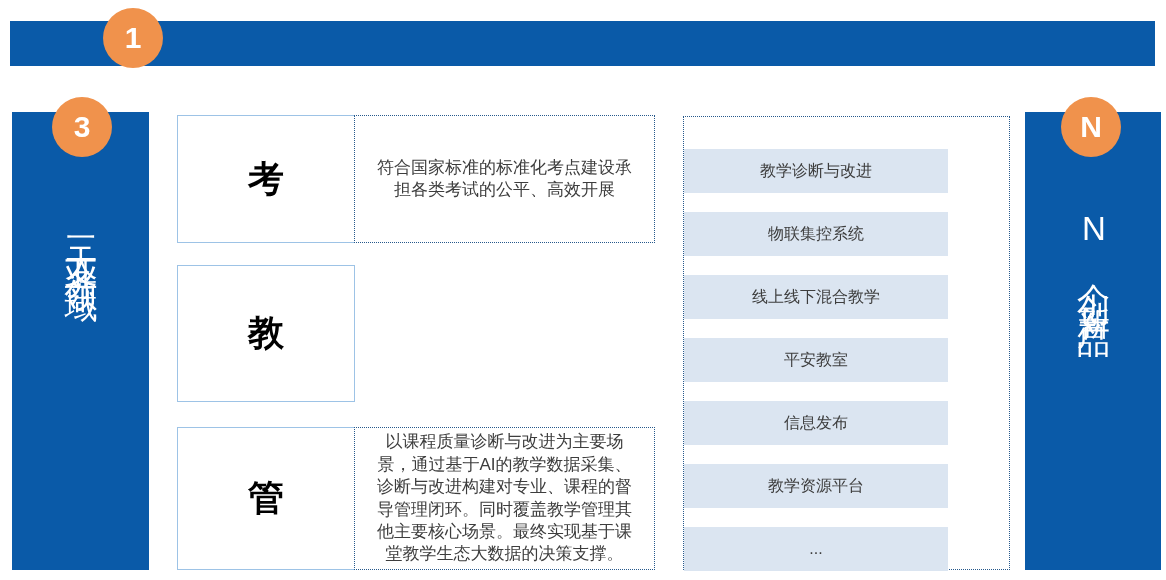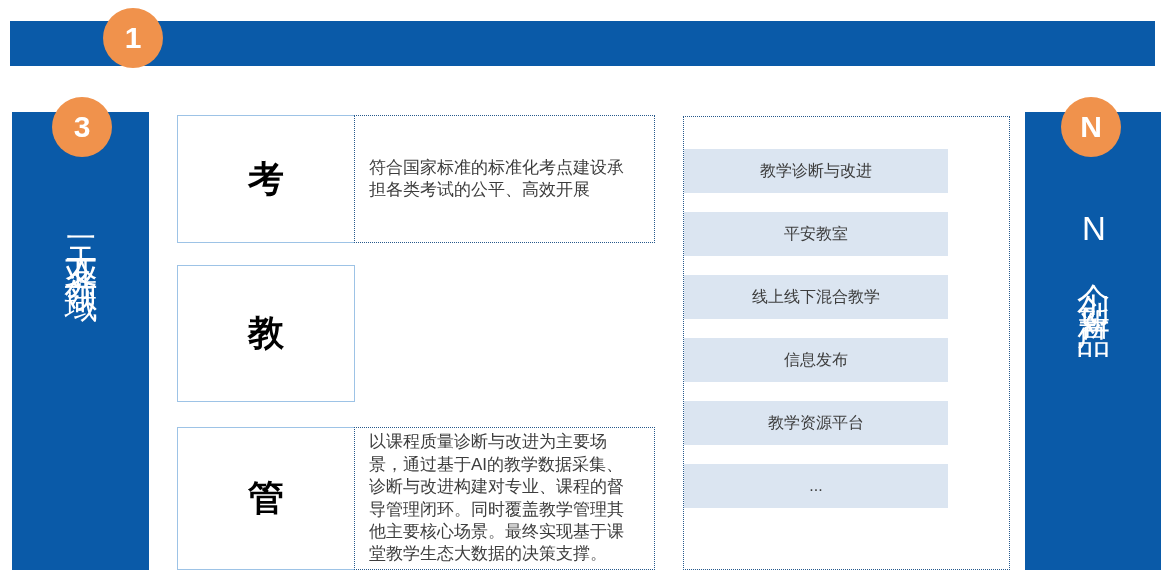--- a/index.html
+++ b/index.html
@@ -51,21 +51,21 @@
     width:178px;box-sizing:border-box;background:#ffffff;
     border:1px solid #9dc3e6;
     display:flex;align-items:center;justify-content:center;
     font-size:36px;font-weight:700;color:#000000;
   }
   .biz-desc{
     flex:1;box-sizing:border-box;margin-left:-1px;background:#ffffff;
     border:1px dotted #27598c;
     display:flex;align-items:center;
     padding:6px 14px;
-    font-size:17px;line-height:1.32;color:#3d3d3d;
+    font-size:17px;line-height:1.32;color:#3d3d3d;text-align:center;
   }
   
   .product-panel{
     position:absolute;left:683px;top:116px;width:327px;height:454px;
     box-sizing:border-box;border:1px dotted #27598c;background:#ffffff;
     display:flex;flex-direction:column;align-items:flex-start;
     padding-top:32px;gap:19px;
   }
   .product-bar{
     width:264px;height:44px;flex:0 0 44px;background:#dbe5f1;
@@ -99,22 +99,23 @@
   </div>
   <div class="biz-row r3">
     <div class="biz-key">管</div>
     <div class="biz-desc">
         <span>以课程质量诊断与改进为主要场景，通过基于AI的教学数据采集、诊断与改进构建对专业、课程的督导管理闭环。同时覆盖教学管理其他主要核心场景。最终实现基于课堂教学生态大数据的决策支撑。</span>
       </div>
   </div>
 
   <div class="product-panel">
     <div class="product-bar">教学诊断与改进</div>
+    <div class="product-bar">物联集控系统</div>
+    <div class="product-bar">线上线下混合教学</div>
     <div class="product-bar">平安教室</div>
-    <div class="product-bar">线上线下混合教学</div>
     <div class="product-bar">信息发布</div>
     <div class="product-bar">教学资源平台</div>
     <div class="product-bar">...</div>
   </div>
 
   <div class="pillar pillar-right">
     <div class="v-label">N个创新产品</div>
   </div>
   <div class="badge badge-n">N</div>
 

